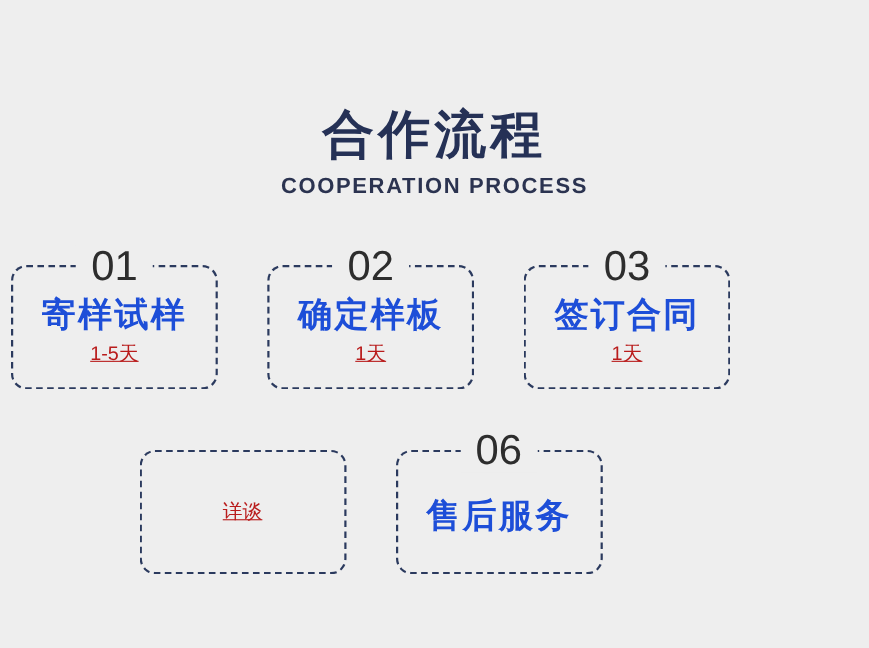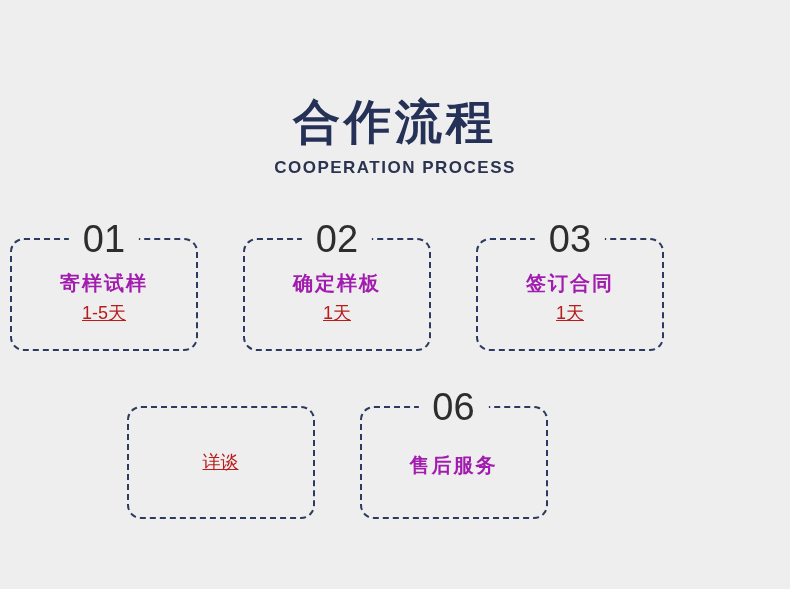--- a/index.html
+++ b/index.html
@@ -20,21 +20,21 @@
   }
   .page-title {
     font-size: 47px;
     font-weight: bold;
     color: #253156;
     letter-spacing: 4px;
     line-height: 1.1;
   }
   .page-subtitle {
     margin-top: 10px;
-    font-size: 17px;
+    font-size: 20px;
     font-weight: 600;
     color: #2b3350;
     letter-spacing: 1.5px;
   }
   .steps-grid {
     margin-top: 60px;
     display: flex;
     flex-wrap: wrap;
     justify-content: center;
     column-gap: 45px;
@@ -61,23 +61,23 @@
     transform: translate(-50%, -52%);
     background: #eeeeee;
     padding: 0 14px;
     font-size: 38px;
     font-weight: 400;
     color: #2d2d2d;
     line-height: 1;
     white-space: nowrap;
   }
   .step-title {
-    font-size: 20px;
+    font-size: 31px;
     font-weight: bold;
-    color: #a21caf;
+    color: #1d4ed8;
     letter-spacing: 2px;
     line-height: 1;
     margin-top: 6px;
   }
   .step-duration {
     font-size: 18px;
     font-weight: 500;
     color: #b91c1c;
     line-height: 1;
     text-decoration: underline;

